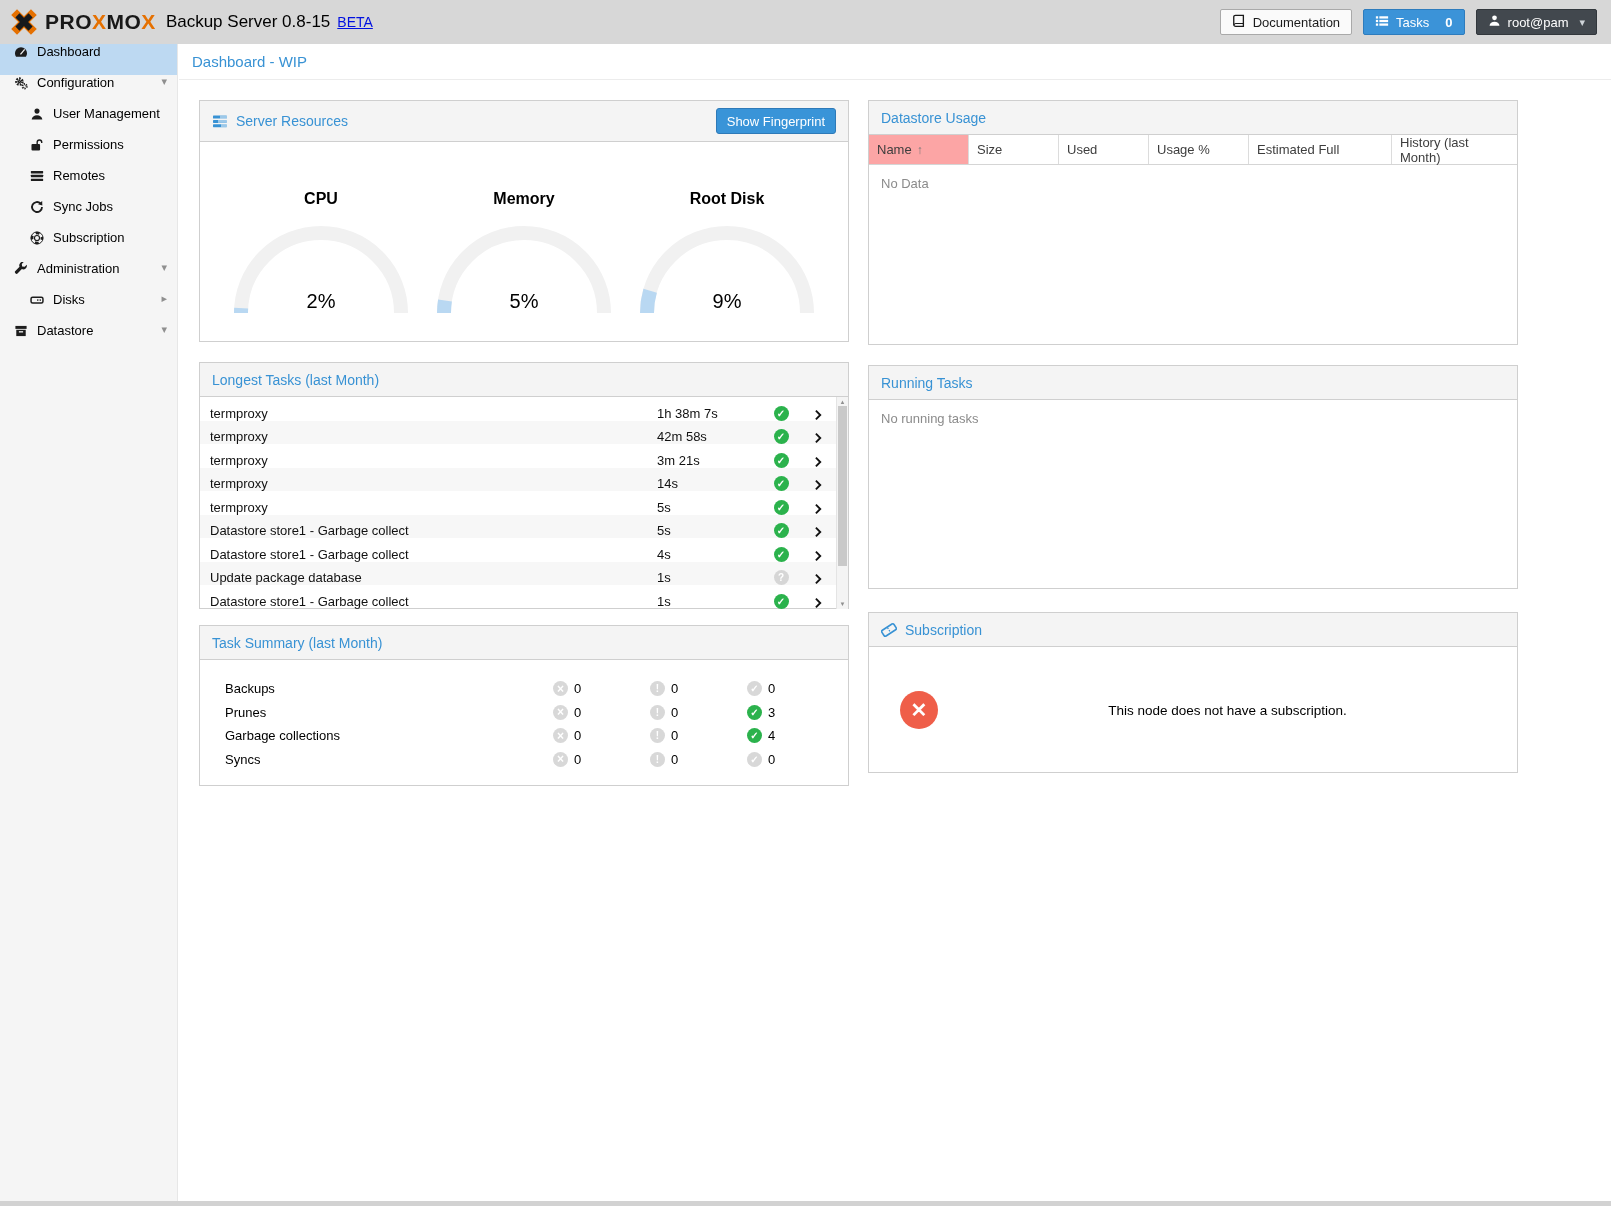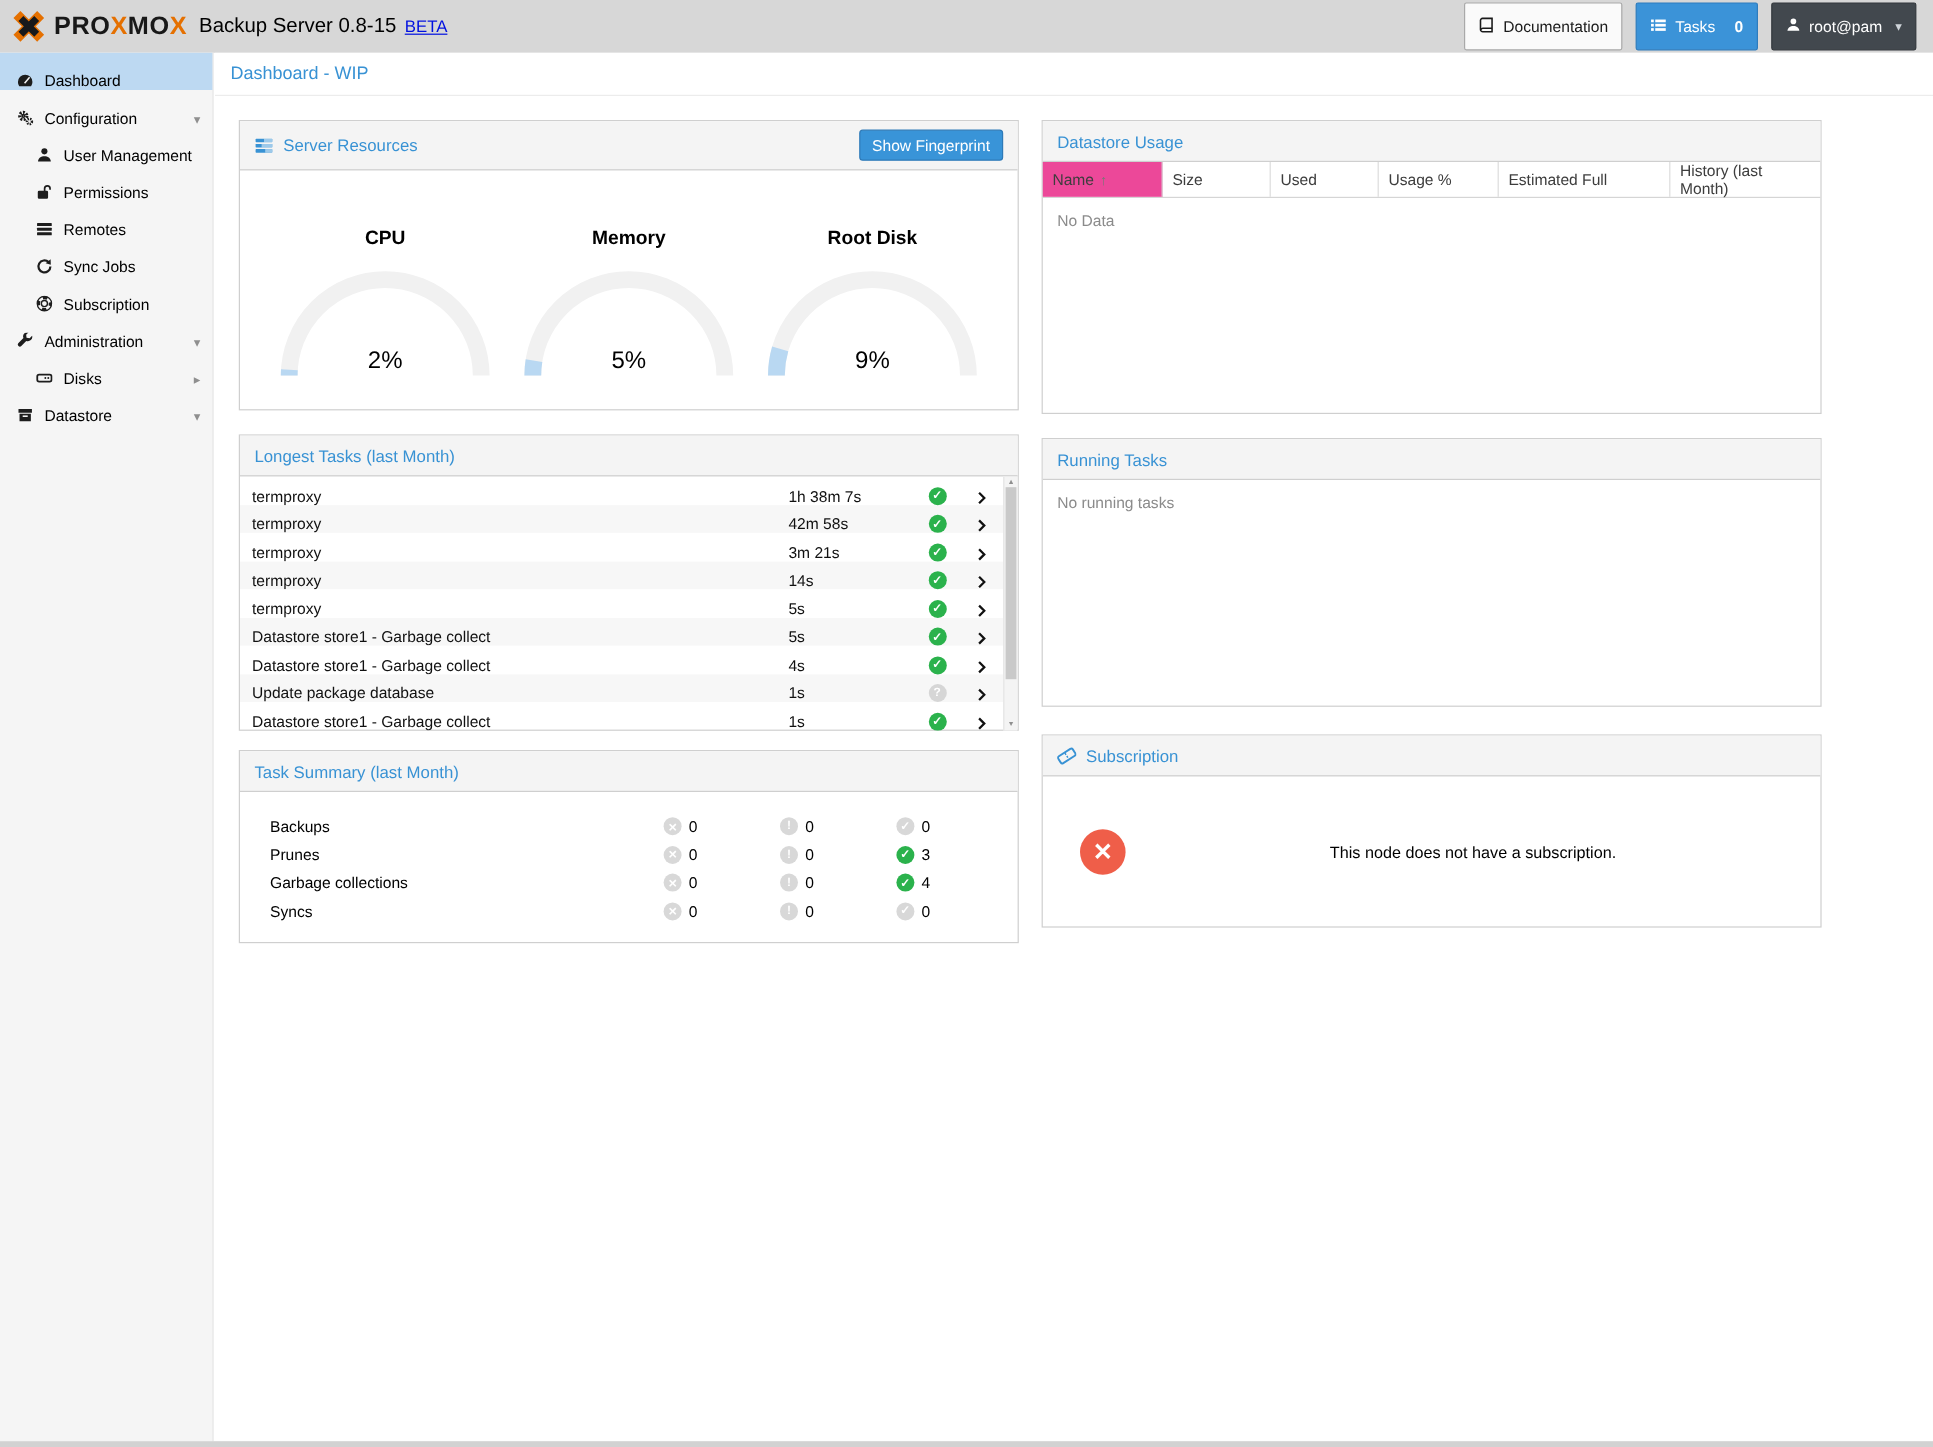--- a/index.html
+++ b/index.html
@@ -7,32 +7,32 @@
   body{font-family:"Liberation Sans",sans-serif;background:#fff;position:relative;font-size:13px;color:#111}
 
   
   .hdr{height:44px;background:#d7d7d7;display:flex;align-items:center;padding:0 14px 0 10px}
   .logo{display:flex;align-items:center;gap:7px}
   .wordmark{font-size:21px;font-weight:bold;letter-spacing:.5px;color:#181818;display:flex}
   .wordmark .ox{color:#e57000}
   .product{margin-left:10px;font-size:17px;color:#000}
   .beta{margin-left:7px;font-size:14px;color:#0010e0;text-decoration:underline;cursor:pointer}
   .hdr-right{margin-left:auto;display:flex;gap:11px;align-items:center}
-  .btn{height:40px;border-radius:2px;display:inline-flex;align-items:center;gap:7px;padding:0 11px;font-size:13px;cursor:pointer;white-space:nowrap}
+  .btn{height:26px;border-radius:2px;display:inline-flex;align-items:center;gap:7px;padding:0 11px;font-size:13px;cursor:pointer;white-space:nowrap}
   .btn-doc{background:#fafafa;border:1px solid #a9a9a9;color:#1a1a1a}
   .btn-tasks{background:#3b93d8;border:1px solid #2e7cbd;color:#fff}
   .btn-tasks .badge{font-weight:bold;margin-left:9px}
   .btn-user{background:#42484e;border:1px solid #32373c;color:#fff}
   .caret-down::before{content:"▾"}
   .caret-right::before{content:"▸"}
   .user-caret{font-size:11px;color:#cfd4d9;margin-left:4px}
 
   
   .sidebar{position:absolute;left:0;top:44px;bottom:5px;width:178px;background:#f5f5f5;border-right:1px solid #e7e7e7}
-  .nav-item{height:31px;display:flex;align-items:flex-end;padding:0 10px 0 12px;font-size:13px;color:#000;cursor:pointer}
+  .nav-item{height:31px;display:flex;align-items:flex-start;padding:0 10px 0 12px;font-size:13px;color:#000;cursor:pointer}
   .nav-item.child{padding-left:28px}
   .nav-item.sel{background:#bdd9f2}
   .nico{width:17px;height:16px;margin-right:8px;display:inline-flex;align-items:center;justify-content:center;color:#1d1d1d;flex:none}
   .nico svg{width:14px;height:14px;fill:currentColor}
   .ncaret{margin-left:auto;color:#8f8f8f;font-size:11px}
 
   
   .content{position:absolute;left:179px;top:44px;right:0;bottom:5px;background:#fff;overflow:hidden}
   .titlebar{height:36px;display:flex;align-items:center;padding-left:13px;font-size:15px;color:#3892d4;border-bottom:1px solid #ececec}
   .panels{display:flex;gap:19px;padding:20px 0 0 20px}
@@ -55,21 +55,21 @@
   .gauge-value{position:absolute;left:0;right:0;top:72px;font-size:20px;color:#000}
 
   
   .du{height:245px}
   .dt-head{display:flex;height:30px;border-bottom:1px solid #d5d5d5}
   .dt-th{display:flex;align-items:center;padding:0 8px;font-size:13px;color:#3d3d3d;border-right:1px solid #dcdcdc;cursor:pointer}
   .dt-th:nth-child(1){width:100px}.dt-th:nth-child(2){width:90px}.dt-th:nth-child(3){width:90px}
   .dt-th:nth-child(4){width:100px}.dt-th:nth-child(5){width:143px}.dt-th:nth-child(6){flex:1;border-right:none}
   .dt-th .sort-arrow{display:none;color:#777;margin-left:5px;font-size:12px}
   .dt-th .sort-arrow::before{content:"↑"}
-  .dt-th.st-true{background:#ec4899}
+  .dt-th.st-true{background:#fca5a5}
   .dt-th.st-true .sort-arrow{display:inline}
   .dt-empty,.rt-empty{padding:11px 12px;color:#8b8b8b;font-size:13px}
 
   
   .lt{height:247px}
   .lt-list{position:relative;height:212px;overflow:hidden}
   .lt-rows{margin-right:12px}
   .lt-row{height:23.55px;display:flex;align-items:flex-end;font-size:13px;cursor:pointer}
   .lt-row:nth-child(even){background:#f7f7f7}
   .lt-name{flex:1;padding-left:10px;white-space:nowrap;overflow:hidden}

